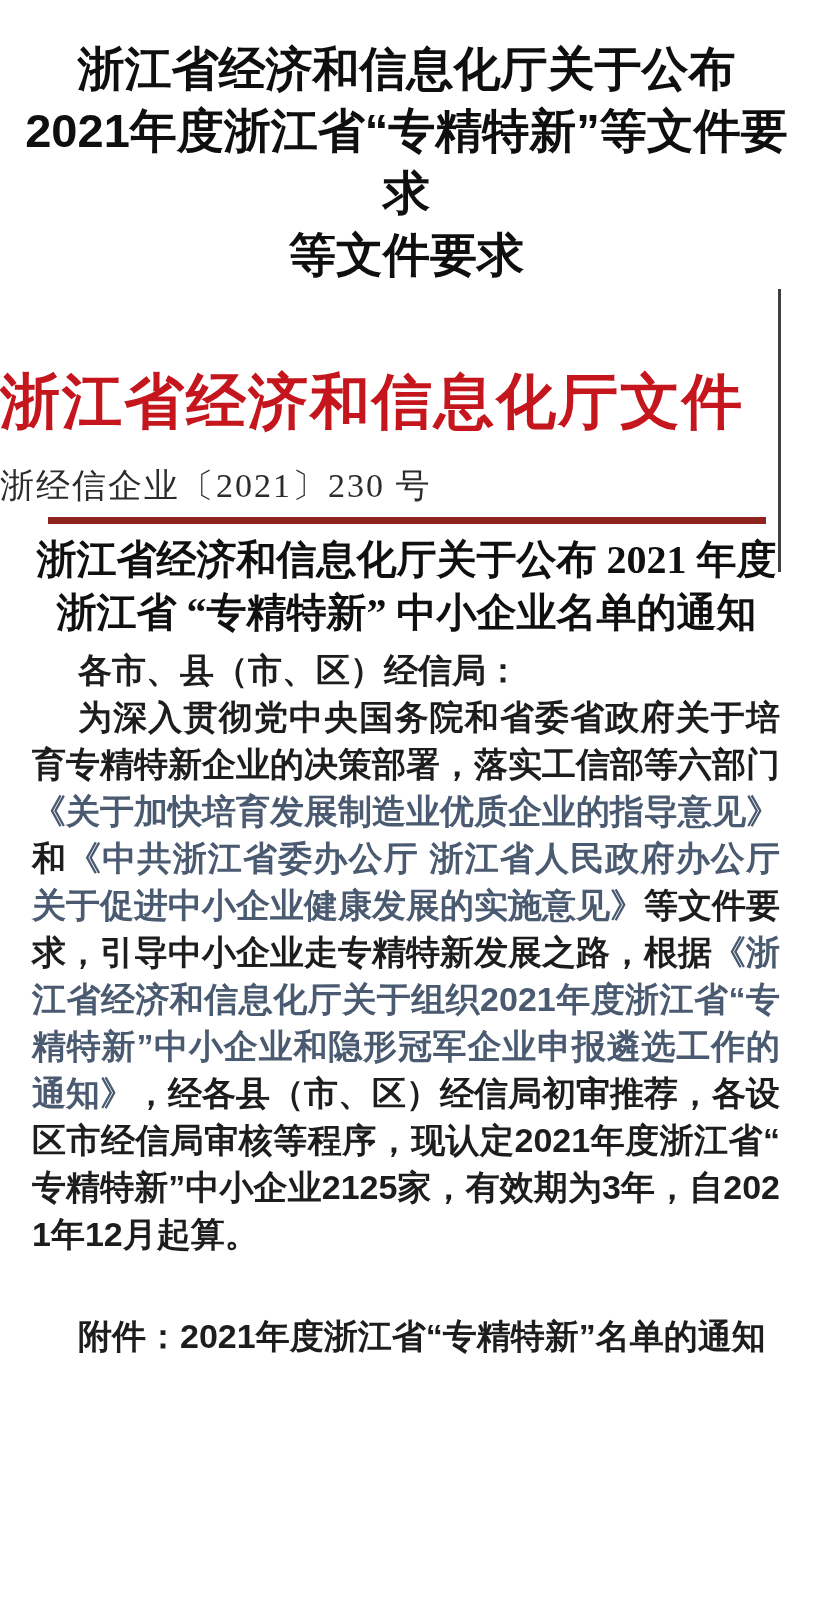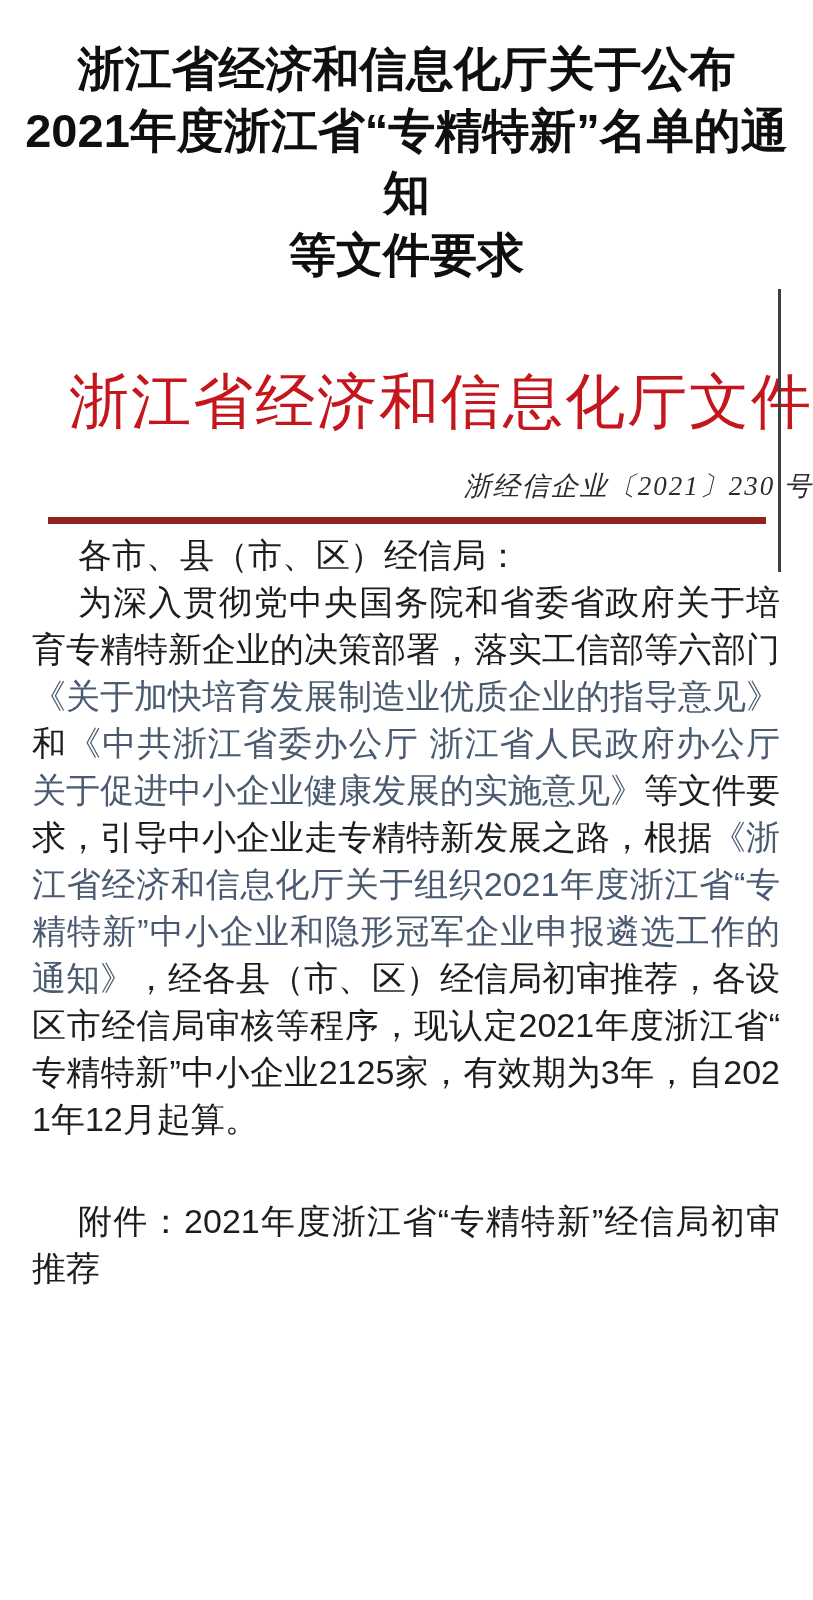--- a/index.html
+++ b/index.html
@@ -20,38 +20,37 @@
     line-height: 62px;
     font-weight: bold;
     color: #0f0f0f;
     font-family: "Liberation Sans", sans-serif;
   }
   .title-line { display: block; }
 
   
   .letterhead { margin-top: 80px; position: relative; }
   .agency-title {
-    text-align: right;
+    text-align: left;
     font-family: "Liberation Serif", serif;
-    font-weight: normal;
+    font-weight: bold;
     font-size: 60px;
     line-height: 72px;
     letter-spacing: 2px;
     color: var(--accent_red, #c5161d);
     white-space: nowrap;
   }
   .doc-number {
     margin-top: 30px;
-    text-align: right;
+    text-align: left;
     font-family: "Liberation Serif", serif;
-    font-size: 27px;
+    font-size: 34px;
     line-height: 36px;
     color: #2c2c2c;
     letter-spacing: 2px;
-    font-style: italic;
   }
   .red-rule {
     width: 718px;
     height: 7px;
     margin: 13px auto 0;
     background: var(--rule_red, #8e2320);
   }
   .doc-title {
     margin-top: 9px;
     text-align: center;
@@ -79,45 +78,50 @@
     line-height: 47px;
     color: #1d1d1d;
     text-align: justify;
   }
   .para {
     margin: 0;
     text-indent: 46px;
     word-break: break-all;
     line-break: anywhere;
     text-align: justify;
+    font-weight: bold;
   }
   .cited { color: var(--cited_blue, #4a5a70); }
   .attachment { margin-top: 55px; }
 </style>
 </head>
 <body>
 
 <div class="page">
 
   <h1 class="page-title">
     <span class="title-line">浙江省经济和信息化厅关于公布</span>
-    <span class="title-line">2021年度浙江省“专精特新”名单的通知</span>
+    <span class="title-line">2021年度浙江省“专精特新”等文件要求</span>
     <span class="title-line">等文件要求</span>
   </h1>
 
   <div class="letterhead">
     <div class="agency-title">浙江省经济和信息化厅文件</div>
     <div class="doc-number">浙经信企业〔2021〕230 号</div>
     <div class="red-rule"></div>
+    <div class="doc-title">
+      <span class="doc-title-line">浙江省经济和信息化厅关于公布 2021 年度</span>
+      <span class="doc-title-line">浙江省 “专精特新” 中小企业名单的通知</span>
+    </div>
   </div>
 
   <div class="scan-edge"></div>
 
   <div class="body-text">
     <p class="para">各市、县（市、区）经信局：</p>
 
     <p class="para"><span>为深入贯彻党中央国务院和省委省政府关于培育专精特新企业的决策部署，落实工信部等六部门</span><span class="cited">《关于加快培育发展制造业优质企业的指导意见》</span><span>和</span><span class="cited">《中共浙江省委办公厅 浙江省人民政府办公厅关于促进中小企业健康发展的实施意见》</span><span>等文件要求，引导中小企业走专精特新发展之路，根据</span><span class="cited">《浙江省经济和信息化厅关于组织2021年度浙江省“专精特新”中小企业和隐形冠军企业申报遴选工作的通知》</span><span>，经各县（市、区）经信局初审推荐，各设区市经信局审核等程序，现认定2021年度浙江省“专精特新”中小企业2125家，有效期为3年，自2021年12月起算。</span></p>
 
 
-    <p class="para attachment">附件：2021年度浙江省“专精特新”经信局初审推荐</p>
+    <p class="para attachment">附件：2021年度浙江省“专精特新”名单的通知</p>
   </div>
 
 </div>
 
 </body></html>

